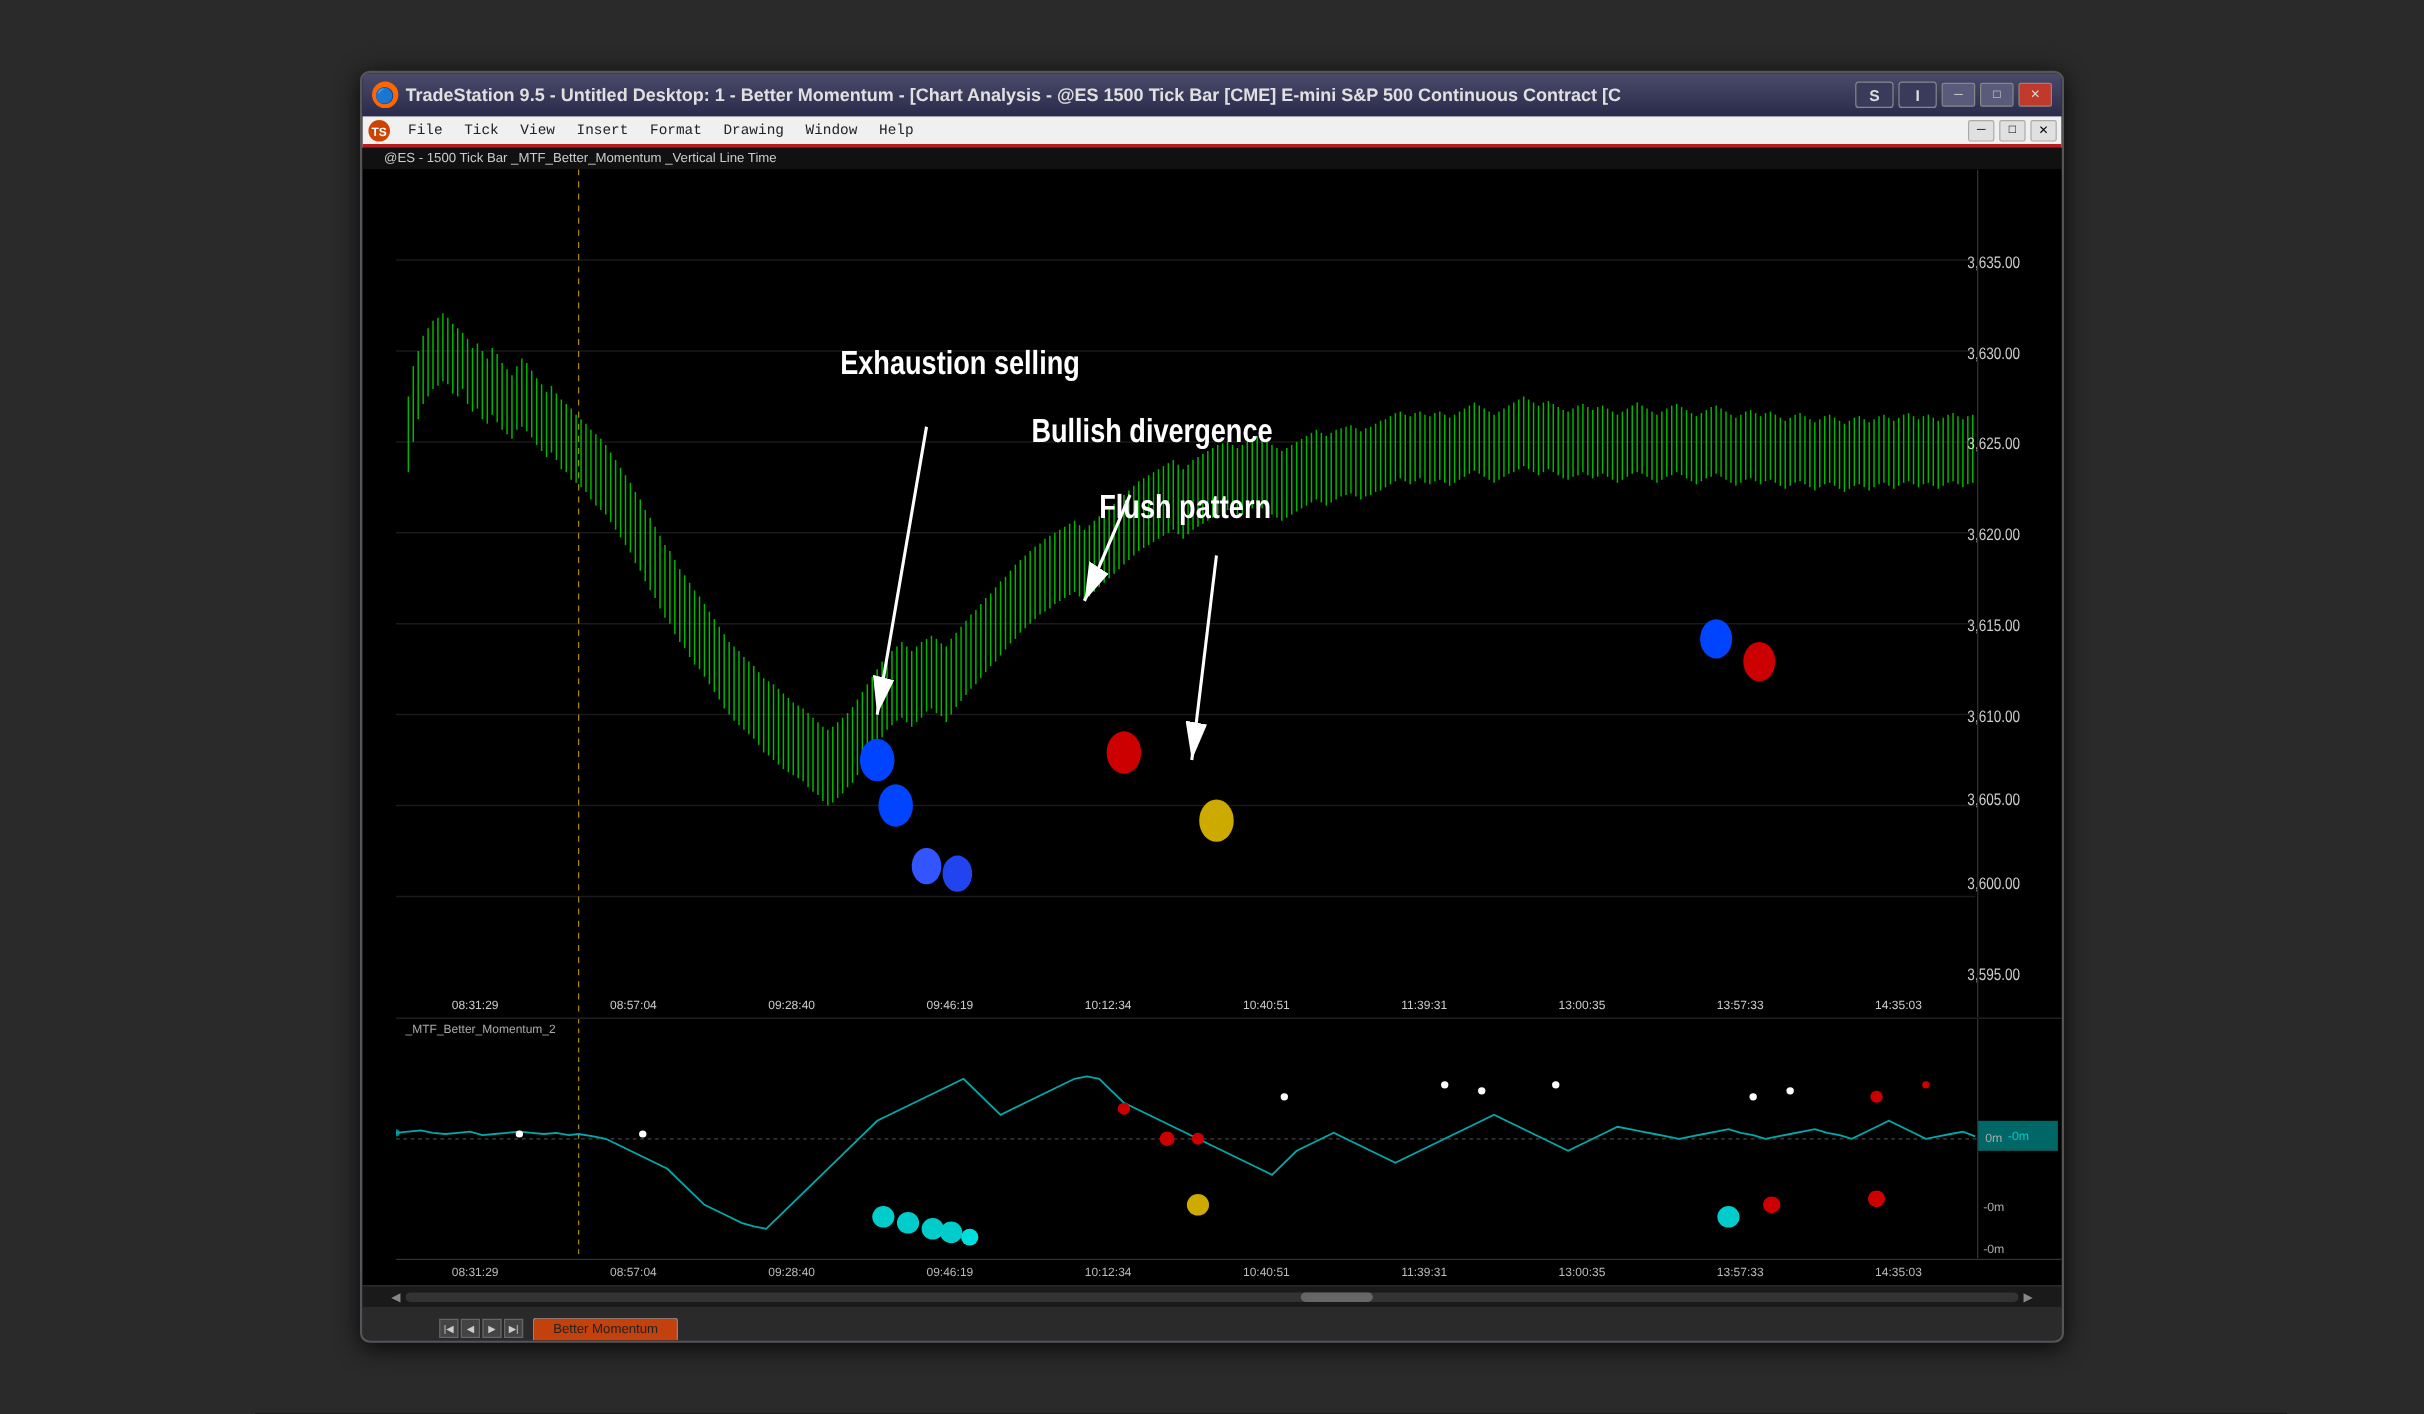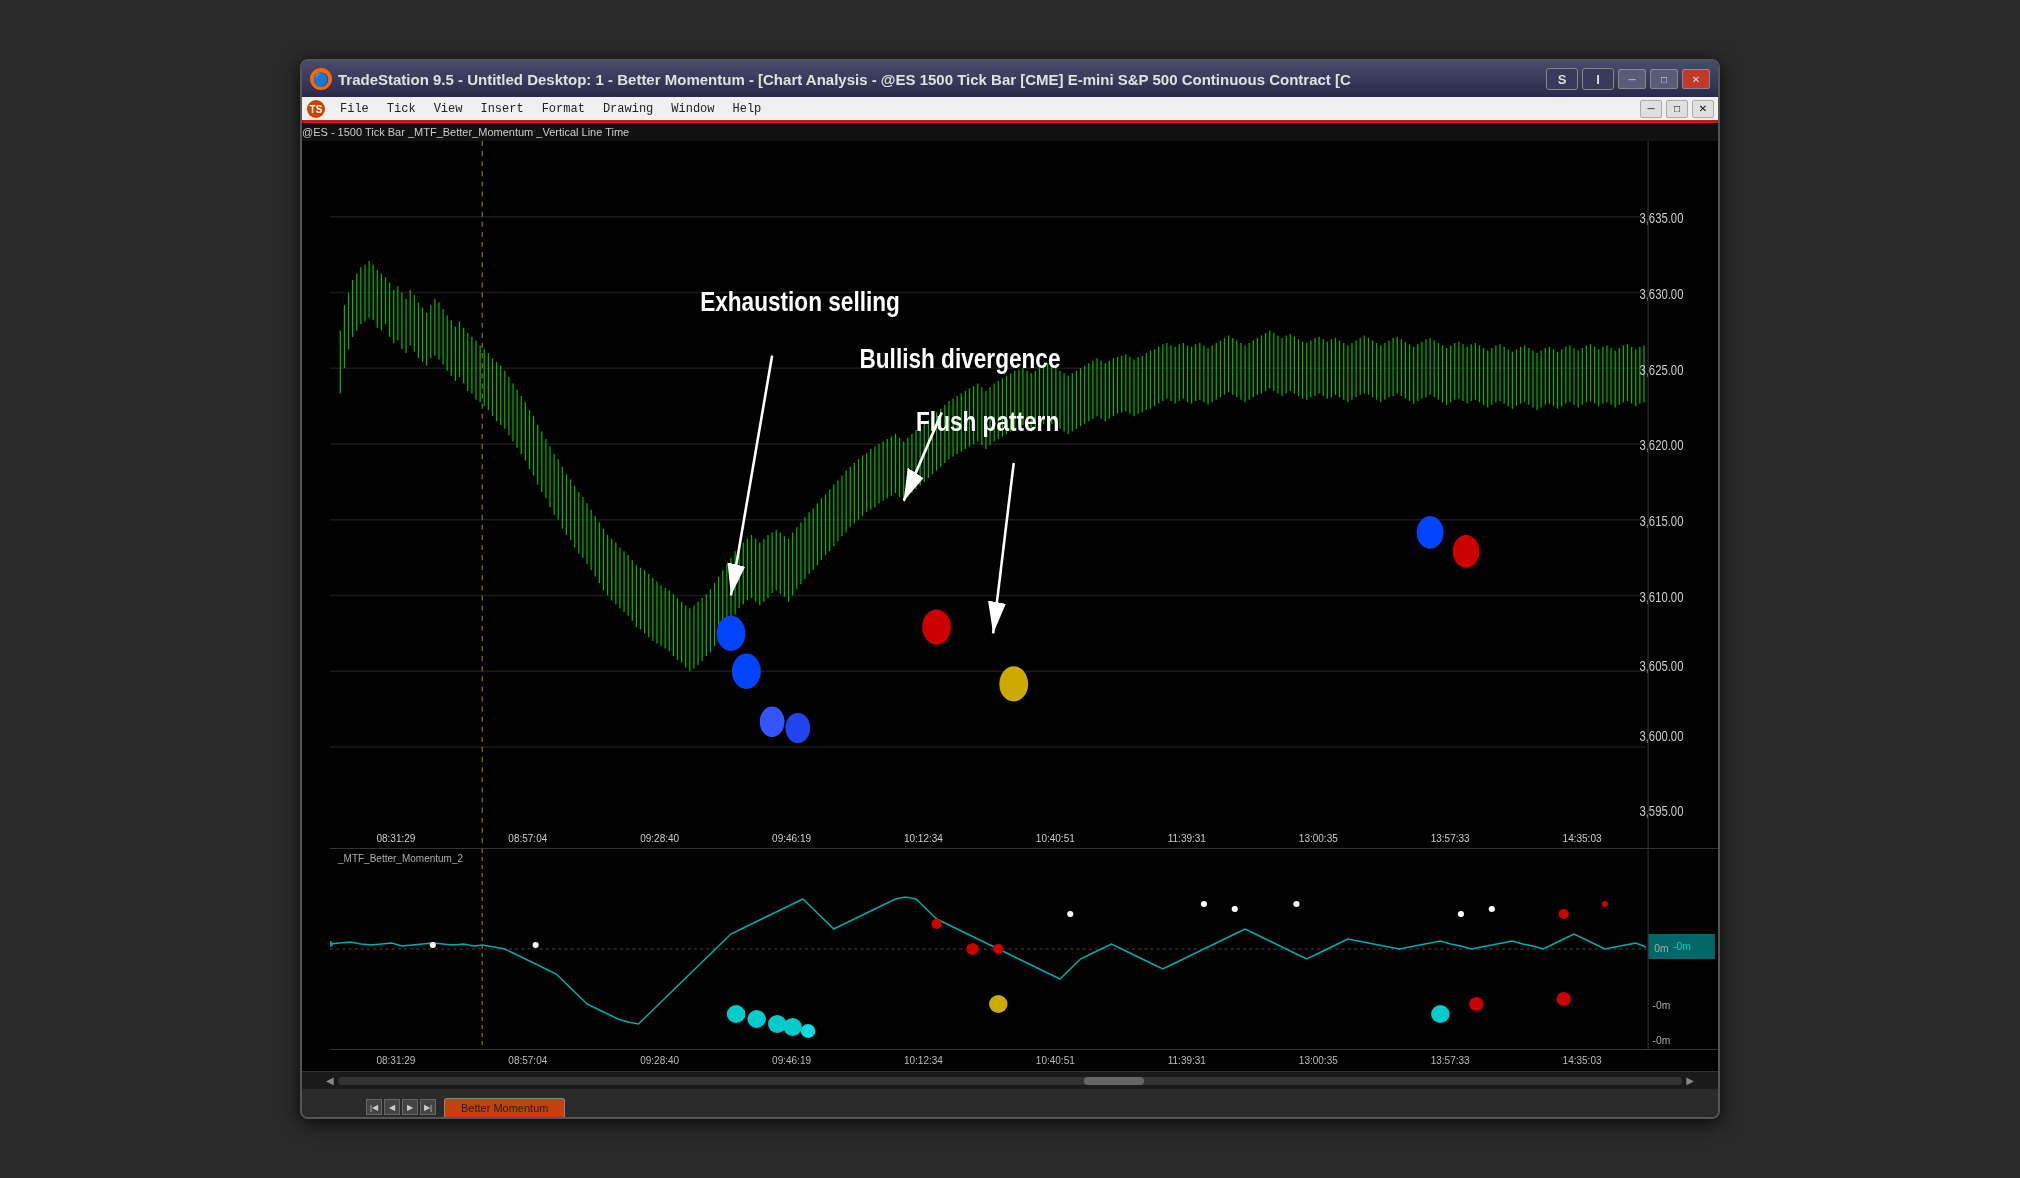--- a/index.html
+++ b/index.html
@@ -133,21 +133,21 @@
       flex: 1;
       display: flex;
       flex-direction: column;
       background: #000;
       overflow: hidden;
     }
     .chart-header {
       background: #111;
       color: #ccc;
       font-size: 11px;
-      padding: 3px 0;
+      padding: 3px 18px;
       flex-shrink: 0;
       white-space: nowrap;
     }
     .chart-main {
       flex: 1;
       display: flex;
       flex-direction: column;
       position: relative;
       margin-left: 28px;
     }

